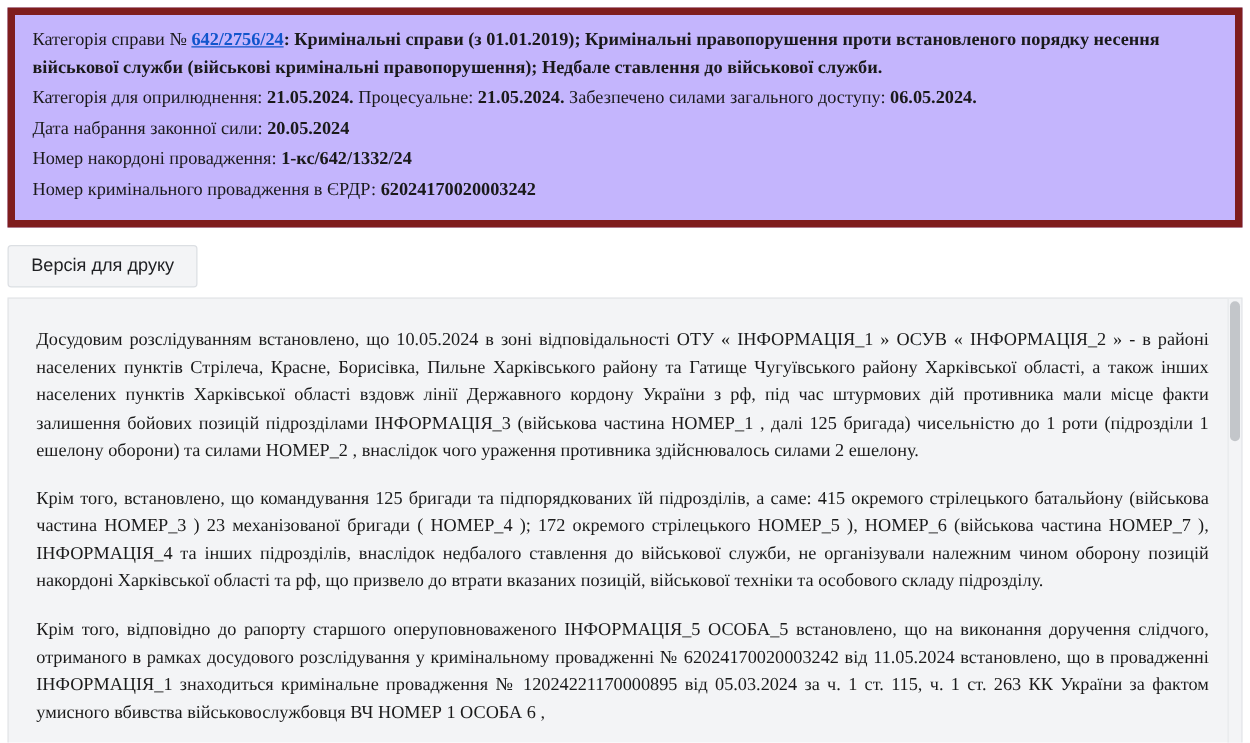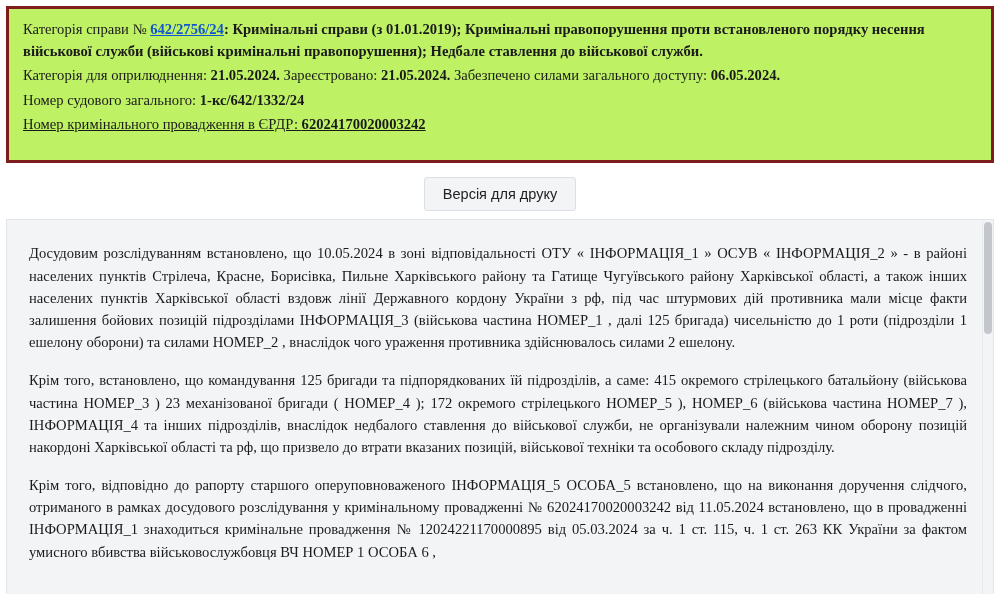--- a/index.html
+++ b/index.html
@@ -13,42 +13,42 @@
     overflow: hidden;
   }
   .page {
     width: 1000px;
     height: 594px;
     position: relative;
     background: #ffffff;
   }
   
   .meta-panel {
-    background: #bef264;
-    border: 3px solid #7f1d1d;
+    background: #c4b5fd;
+    border: 6px solid #7f1d1d;
     margin: 6px 6px 0 6px;
     padding: 10px 14px 12px 14px;
     font-size: 14.6px;
     color: #1a1a1a;
     line-height: 1.48;
   }
   .meta-line { margin: 0 0 3px 0; }
-  .meta-line:last-child { margin-bottom: 12px; text-decoration: underline; }
+  .meta-line:last-child { margin-bottom: 0; }
   .lbl { font-weight: 400; }
   .val { font-weight: bold; }
   a.case-link {
     color: #1155cc;
     text-decoration: underline;
     font-weight: bold;
   }
   
   .print-row {
     margin: 14px 6px 8px 6px;
     display: flex;
-    justify-content: center;
+    justify-content: flex-start;
   }
   .print-btn {
     background: #f3f4f6;
     border: 1px solid #dcdfe3;
     border-radius: 3px;
     padding: 9px 18px;
     font-family: "Liberation Sans", sans-serif;
     font-size: 14.5px;
     color: #202124;
     cursor: pointer;
@@ -95,24 +95,27 @@
 </head>
 <body>
 
 <div class="page">
 
   <div class="meta-panel">
     <div class="meta-line">
       <span class="lbl">Категорія справи № </span><a class="case-link" href="#">642/2756/24</a><span class="val">: Кримінальні справи (з 01.01.2019); Кримінальні правопорушення проти встановленого порядку несення військової служби (військові кримінальні правопорушення); Недбале ставлення до військової служби.</span>
     </div>
     <div class="meta-line">
-      <span class="lbl">Категорія для оприлюднення: </span><span class="val">21.05.2024.</span><span class="lbl"> Зареєстровано: </span><span class="val">21.05.2024.</span><span class="lbl"> Забезпечено силами загального доступу: </span><span class="val">06.05.2024.</span>
+      <span class="lbl">Категорія для оприлюднення: </span><span class="val">21.05.2024.</span><span class="lbl"> Процесуальне: </span><span class="val">21.05.2024.</span><span class="lbl"> Забезпечено силами загального доступу: </span><span class="val">06.05.2024.</span>
     </div>
     <div class="meta-line">
-      <span class="lbl">Номер судового загального: </span><span class="val">1-кс/642/1332/24</span>
+      <span class="lbl">Дата набрання законної сили: </span><span class="val">20.05.2024</span>
+    </div>
+    <div class="meta-line">
+      <span class="lbl">Номер накордоні провадження: </span><span class="val">1-кс/642/1332/24</span>
     </div>
     <div class="meta-line">
       <span class="lbl">Номер кримінального провадження в ЄРДР: </span><span class="val">62024170020003242</span>
     </div>
   </div>
 
   <div class="print-row">
     <button class="print-btn">Версія для друку</button>
   </div>
 

